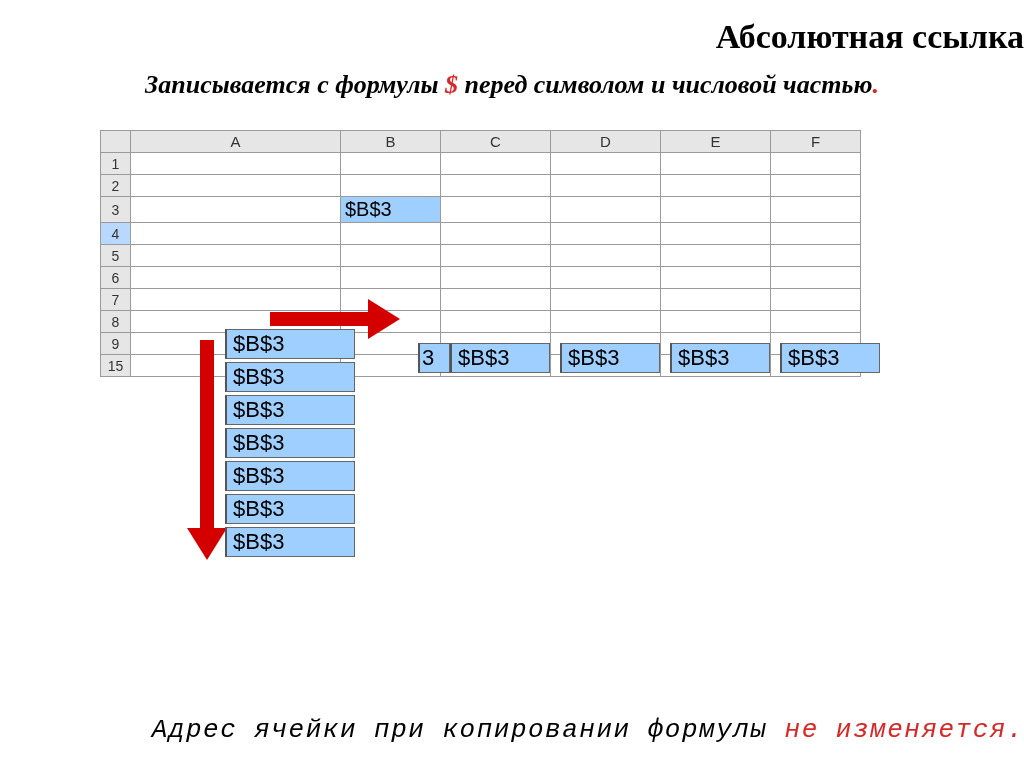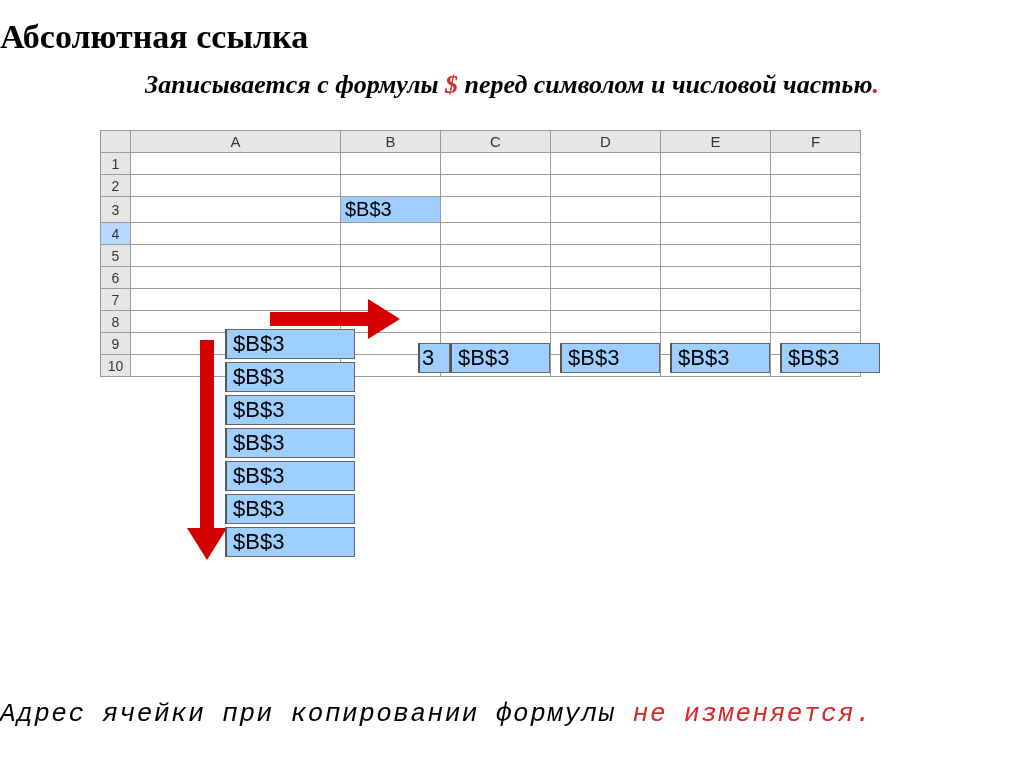--- a/index.html
+++ b/index.html
@@ -6,21 +6,21 @@
     margin: 0;
     padding: 0;
     width: 1024px;
     height: 767px;
     background: #ffffff;
     font-family: "Times New Roman", serif;
     position: relative;
     overflow: hidden;
   }
   .title {
-    text-align: left;
+    text-align: right;
     font-size: 34px;
     font-weight: bold;
     margin-top: 18px;
     margin-bottom: 14px;
   }
   .subtitle {
     text-align: center;
     font-size: 26px;
     font-style: italic;
     font-weight: bold;
@@ -136,23 +136,23 @@
     position: absolute;
     left: -3px; top: 188px;
     width: 0; height: 0;
     border-left: 20px solid transparent;
     border-right: 20px solid transparent;
     border-top: 32px solid #d40000;
   }
   .footer {
     position: absolute;
     left: 0;
-    bottom: 38px;
+    bottom: 22px;
     width: 1024px;
-    text-align: left;
+    text-align: right;
     font-family: "Courier New", monospace;
     font-style: italic;
     font-size: 26px;
     letter-spacing: 1.5px;
   }
   .footer .red {
     color: #d82828;
   }
 </style>
 </head>
@@ -252,21 +252,21 @@
     <tr>
           <td class="rowhead">9</td>
           <td></td>
           <td></td>
           <td></td>
           <td></td>
           <td></td>
           <td></td>
         </tr>
     <tr class="short1">
-          <td class="rowhead">10</td>
+          <td class="rowhead">15</td>
           <td></td>
           <td></td>
           <td></td>
           <td></td>
           <td></td>
           <td></td>
         </tr>
   </tbody>
     </table>
 

